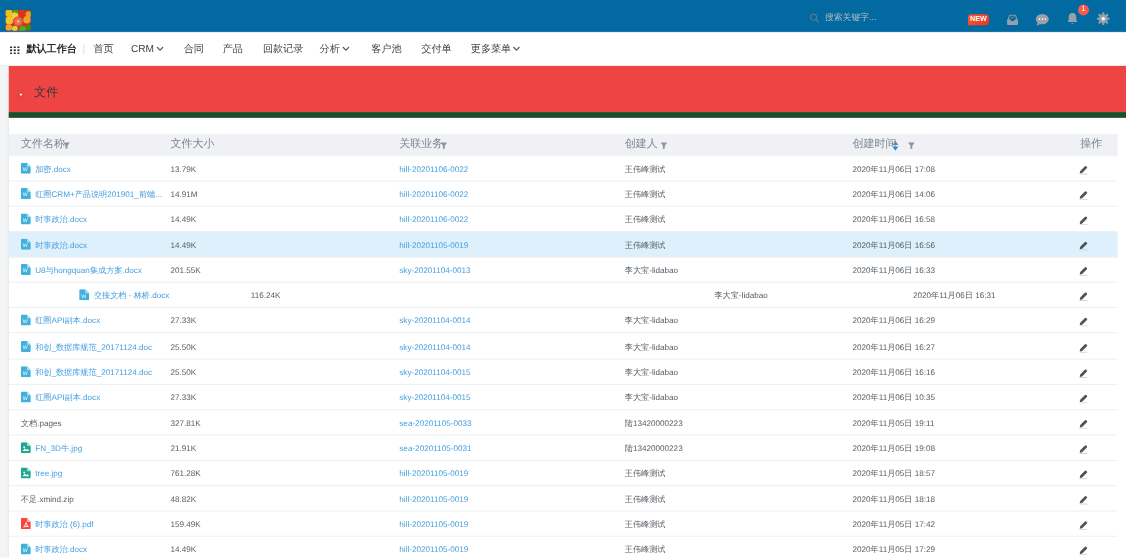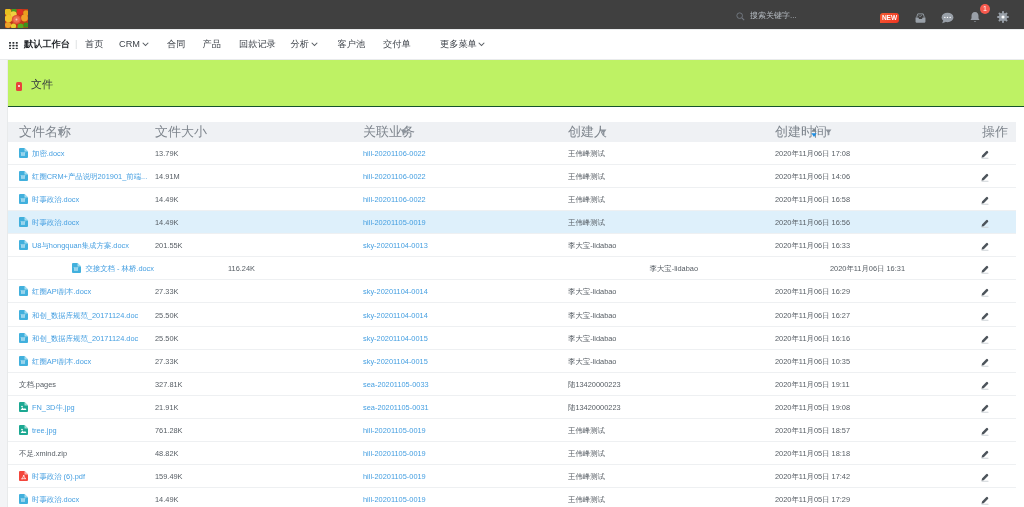--- a/index.html
+++ b/index.html
@@ -1,23 +1,23 @@
 <!DOCTYPE html>
 <html><head><meta charset="utf-8">
 <style>
 *{margin:0;padding:0;box-sizing:border-box}
 html,body{width:1024px;height:507px;overflow:hidden;background:#fff;
   font-family:"Liberation Sans",sans-serif;position:relative}
-.topbar{position:absolute;left:0;top:0;width:1024px;height:30px;background:#404040;border-bottom:1px solid #ebedee}
+.topbar{position:absolute;left:0;top:0;width:1024px;height:30px;background:#0369a1;border-bottom:1px solid #ebedee}
 .navbar{position:absolute;left:0;top:30px;width:1024px;height:30px;background:#fff;border-bottom:1px solid #e9ebec}
 .nav-item{position:absolute;top:0;height:29px;line-height:29px;font-size:9.2px;color:#3e434a;white-space:nowrap}
 .gutter{position:absolute;left:0;top:60px;width:8px;height:447px;background:#f3f4f6;border-right:1px solid #e8eaeb}
-.titleblock{position:absolute;left:8px;top:60px;width:1016px;height:47px;background:#bef264;border-bottom:1px solid #14532d}
+.titleblock{position:absolute;left:8px;top:60px;width:1016px;height:47px;background:#ef4444;border-bottom:5px solid #14532d}
 .thead{position:absolute;left:8px;top:122px;width:1008px;height:20px;background:#eff1f4}
-.th{position:absolute;top:0;height:20px;line-height:20px;font-size:13px;color:#7e858d;white-space:nowrap}
+.th{position:absolute;top:0;height:20px;line-height:20px;font-size:10px;color:#7e858d;white-space:nowrap}
 .row{position:absolute;left:8px;width:1008px;height:23.07px;border-bottom:1px solid #eef0f2}
 .c{position:absolute;top:0;height:23px;line-height:23px;font-size:7.4px;white-space:nowrap;overflow:hidden}
 .name{left:11px;width:135px}
 .fic{vertical-align:-2px;margin-right:4px}
 .size{left:147px;width:100px;color:#565d64}
 .biz{left:355px;width:130px}
 .cre{left:560px;width:130px;color:#565d64}
 .tim{left:767px;width:130px;color:#565d64}
 .lnk{color:#459fe1}
 .plain{color:#565d64}
@@ -100,21 +100,21 @@
         <path d="M1 1l4 4 4-4" fill="none" stroke="#555a60" stroke-width="1.5"></path>
       </svg></span>
   <span class="nav-item" style="left:167px">合同</span>
   <span class="nav-item" style="left:202.5px">产品</span>
   <span class="nav-item" style="left:239px">回款记录</span>
   <span class="nav-item" style="left:290.5px">分析<svg style="margin-left:2px" width="7" height="5" viewBox="0 0 10 7">
         <path d="M1 1l4 4 4-4" fill="none" stroke="#555a60" stroke-width="1.5"></path>
       </svg></span>
   <span class="nav-item" style="left:337.5px">客户池</span>
   <span class="nav-item" style="left:383px">交付单</span>
-  <span class="nav-item" style="left:440px">更多菜单<svg style="margin-left:1px" width="7" height="5" viewBox="0 0 10 7">
+  <span class="nav-item" style="left:428px">更多菜单<svg style="margin-left:1px" width="7" height="5" viewBox="0 0 10 7">
         <path d="M1 1l4 4 4-4" fill="none" stroke="#555a60" stroke-width="1.5"></path>
       </svg></span>
 </div>
 <div class="gutter"></div>
 <div class="titleblock">
   <div style="position:absolute;left:8px;top:22px;width:6px;height:9px;background:#e8433c;border-radius:1.5px"></div>
   <div style="position:absolute;left:10px;top:25px;width:2px;height:2px;background:#fff;border-radius:50%"></div>
   <span style="position:absolute;left:23px;top:0;height:47px;line-height:49px;font-size:11px;color:#33383d">文件</span>
 </div>
 <div class="thead">

